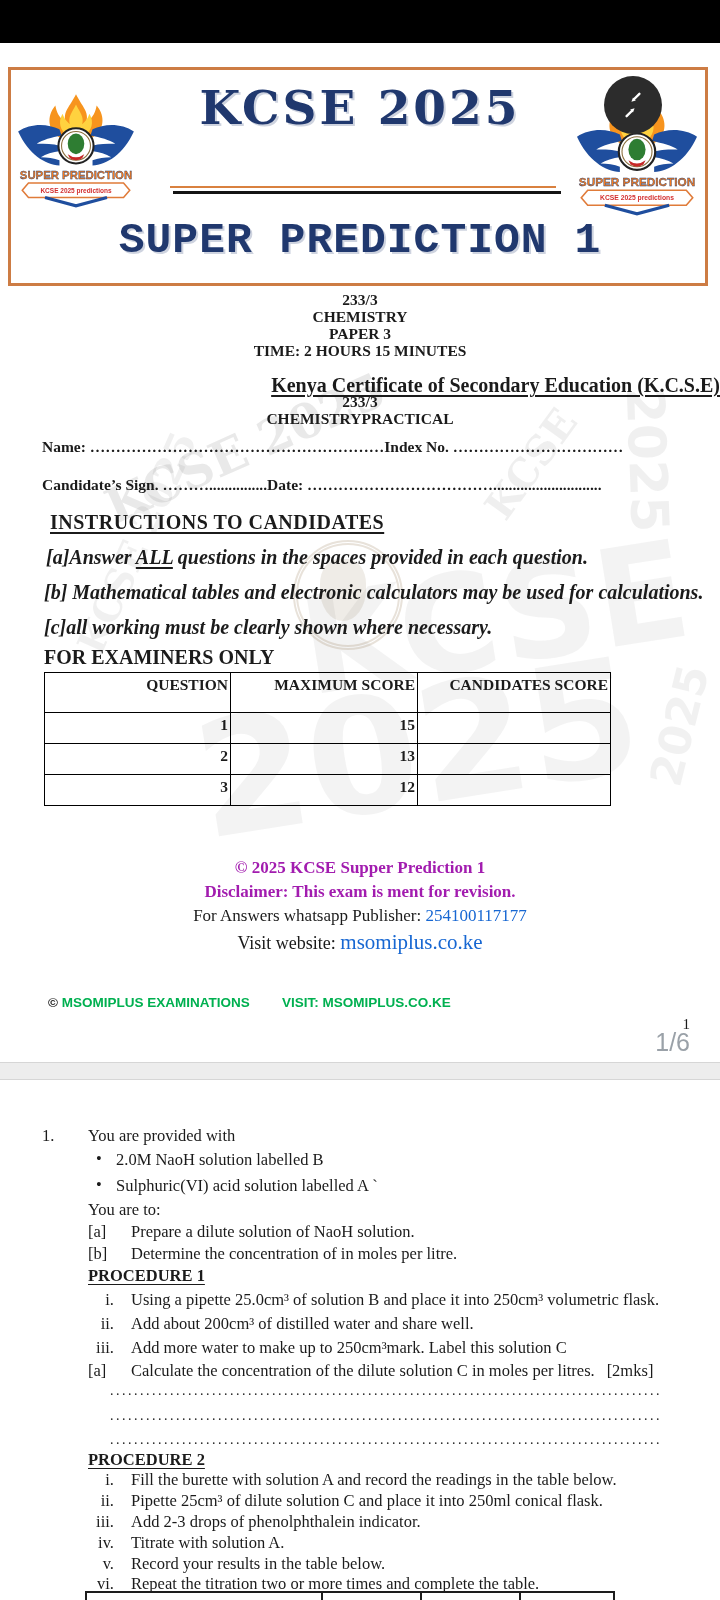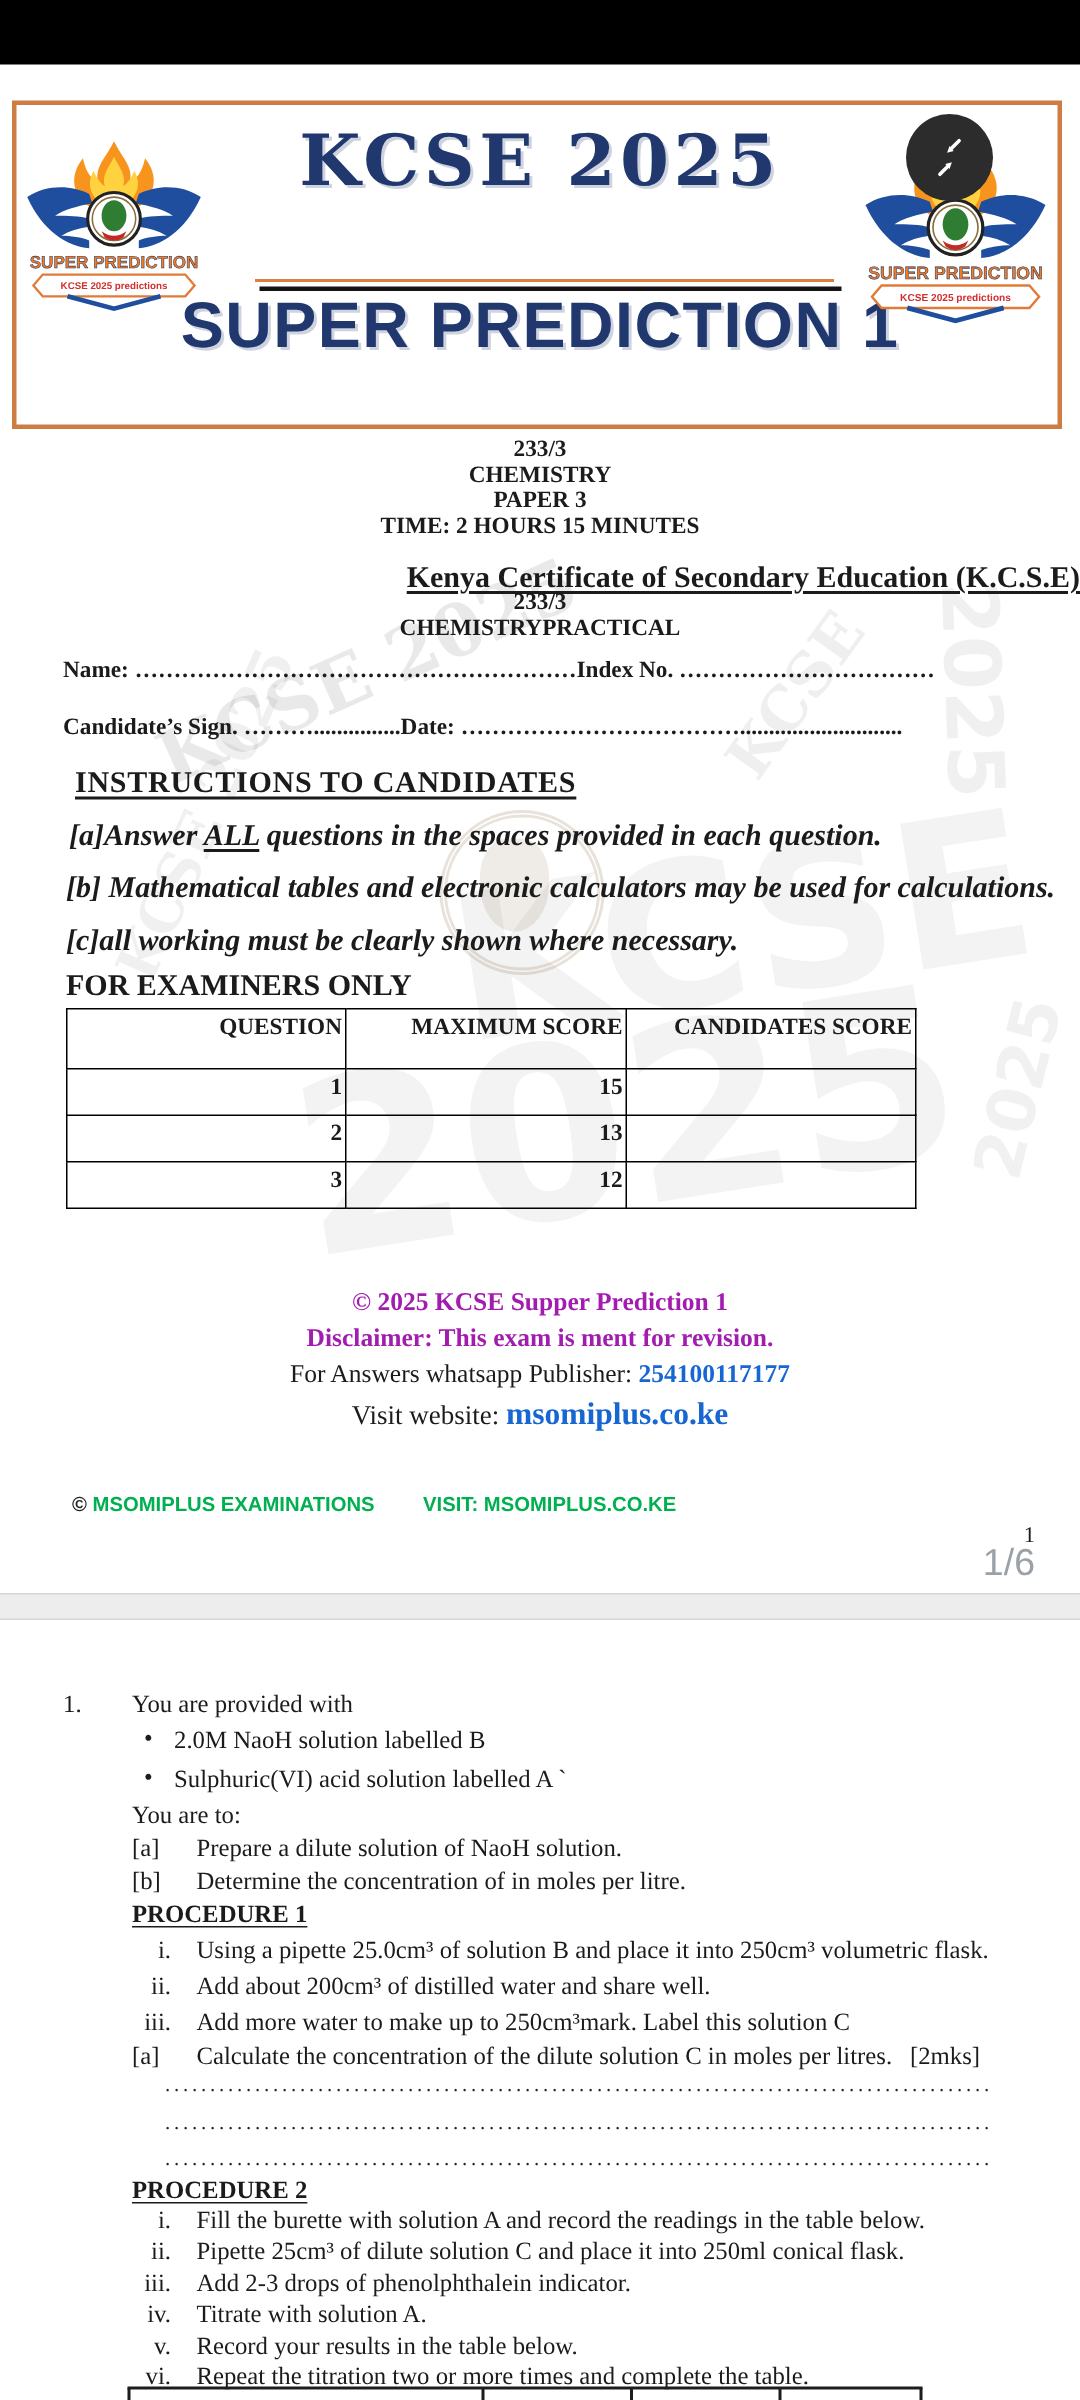--- a/index.html
+++ b/index.html
@@ -15,21 +15,21 @@
   .fs16{font-size:20px;text-align:right;}
   .u{text-decoration:underline;text-underline-offset:3px;}
   .z2{z-index:2;}
 
   
   .statusbar{left:0;top:0;width:720px;height:43px;background:#000;}
 
   
   .banner{left:8px;top:67px;width:700px;height:219px;background:#fff;border:3px solid #cd7c44;box-sizing:border-box;z-index:2;}
   .kcse-title{top:80px;font-family:"DejaVu Serif",serif;font-weight:bold;font-size:47px;color:#20386e;letter-spacing:3px;z-index:3;text-shadow:2px 2px 0 rgba(32,56,110,0.22);}
-  .super-title{top:193px;font-family:Liberation Sans, sans-serif;font-weight:bold;font-size:43px;color:#20386e;letter-spacing:1px;z-index:3;text-shadow:2px 2px 0 rgba(32,56,110,0.22);}
+  .super-title{top:216px;font-family:Liberation Mono, monospace;font-weight:bold;font-size:43px;color:#20386e;letter-spacing:1px;z-index:3;text-shadow:2px 2px 0 rgba(32,56,110,0.22);}
   .div-orange{left:170px;top:186px;width:386px;border-top:2px solid #d9813f;z-index:3;}
   .div-black{left:173px;top:191px;width:388px;border-top:3px solid #141414;z-index:3;}
   .logo{z-index:3;}
   .collapse-btn{left:604px;top:76px;width:58px;height:58px;border-radius:50%;background:#2c2c2c;z-index:6;border:none;display:flex;align-items:center;justify-content:center;}
 
   
   .wm{position:absolute;z-index:0;font-weight:bold;white-space:nowrap;pointer-events:none;}
   .wm0{left:95px;top:420px;font-size:48px;color:rgba(125,125,125,0.17);transform:rotate(-24deg);font-family:"DejaVu Serif",serif;}
   .wm1{left:575px;top:430px;font-size:52px;color:rgba(140,140,140,0.13);transform:rotate(88deg);font-family:"DejaVu Sans",sans-serif;}
   .wm2{left:468px;top:440px;font-size:40px;color:rgba(140,140,140,0.14);transform:rotate(-54deg);font-family:"DejaVu Serif",serif;}
@@ -40,21 +40,21 @@
   .wm-emblem{left:293px;top:540px;width:100px;height:100px;border:5px double rgba(140,110,70,0.20);border-radius:50%;z-index:0;}
   .wm-emblem:after{content:"";position:absolute;left:22px;top:14px;width:46px;height:62px;background:rgba(120,100,60,0.12);border-radius:40% 40% 50% 50%;}
 
   
   .extable{left:44px;top:672px;width:566px;border-collapse:collapse;table-layout:fixed;z-index:2;}
   .extable td{border:1.7px solid #000;font-weight:bold;font-size:15.5px;text-align:right;vertical-align:top;padding:3px 2px 0 2px;background:transparent;}
   .extable .hrow td{height:36px;}
   .extable .drow td{height:27px;}
 
   .red{color:#a21caf;font-size:17px;font-weight:bold;}
-  .blue{color:#1767d2;font-weight:bold;}
+  .blue{color:#1767d2;font-weight:normal;}
   .green-line{top:995px;font-family:"Liberation Sans",sans-serif;font-weight:bold;font-size:13.5px;color:#00b050;z-index:2;}
   .pageno{left:600px;top:1016px;width:90px;text-align:right;font-size:15px;z-index:2;}
   .pageind{left:570px;top:1028px;width:120px;text-align:right;font-family:"Liberation Sans",sans-serif;font-size:25px;color:#9aa1a8;z-index:2;}
 
   .gap-band{left:0;top:1062px;width:720px;height:16px;background:#ededed;border-top:1px solid #d6d6d6;border-bottom:1px solid #d6d6d6;z-index:2;}
 
   
   .p2{font-size:16.5px;z-index:2;}
   .rnum{text-align:right;display:inline-block;}
   .dots{left:110px;width:552px;overflow:hidden;white-space:nowrap;font-size:14px;letter-spacing:2.5px;color:#222;height:17px;z-index:2;}

